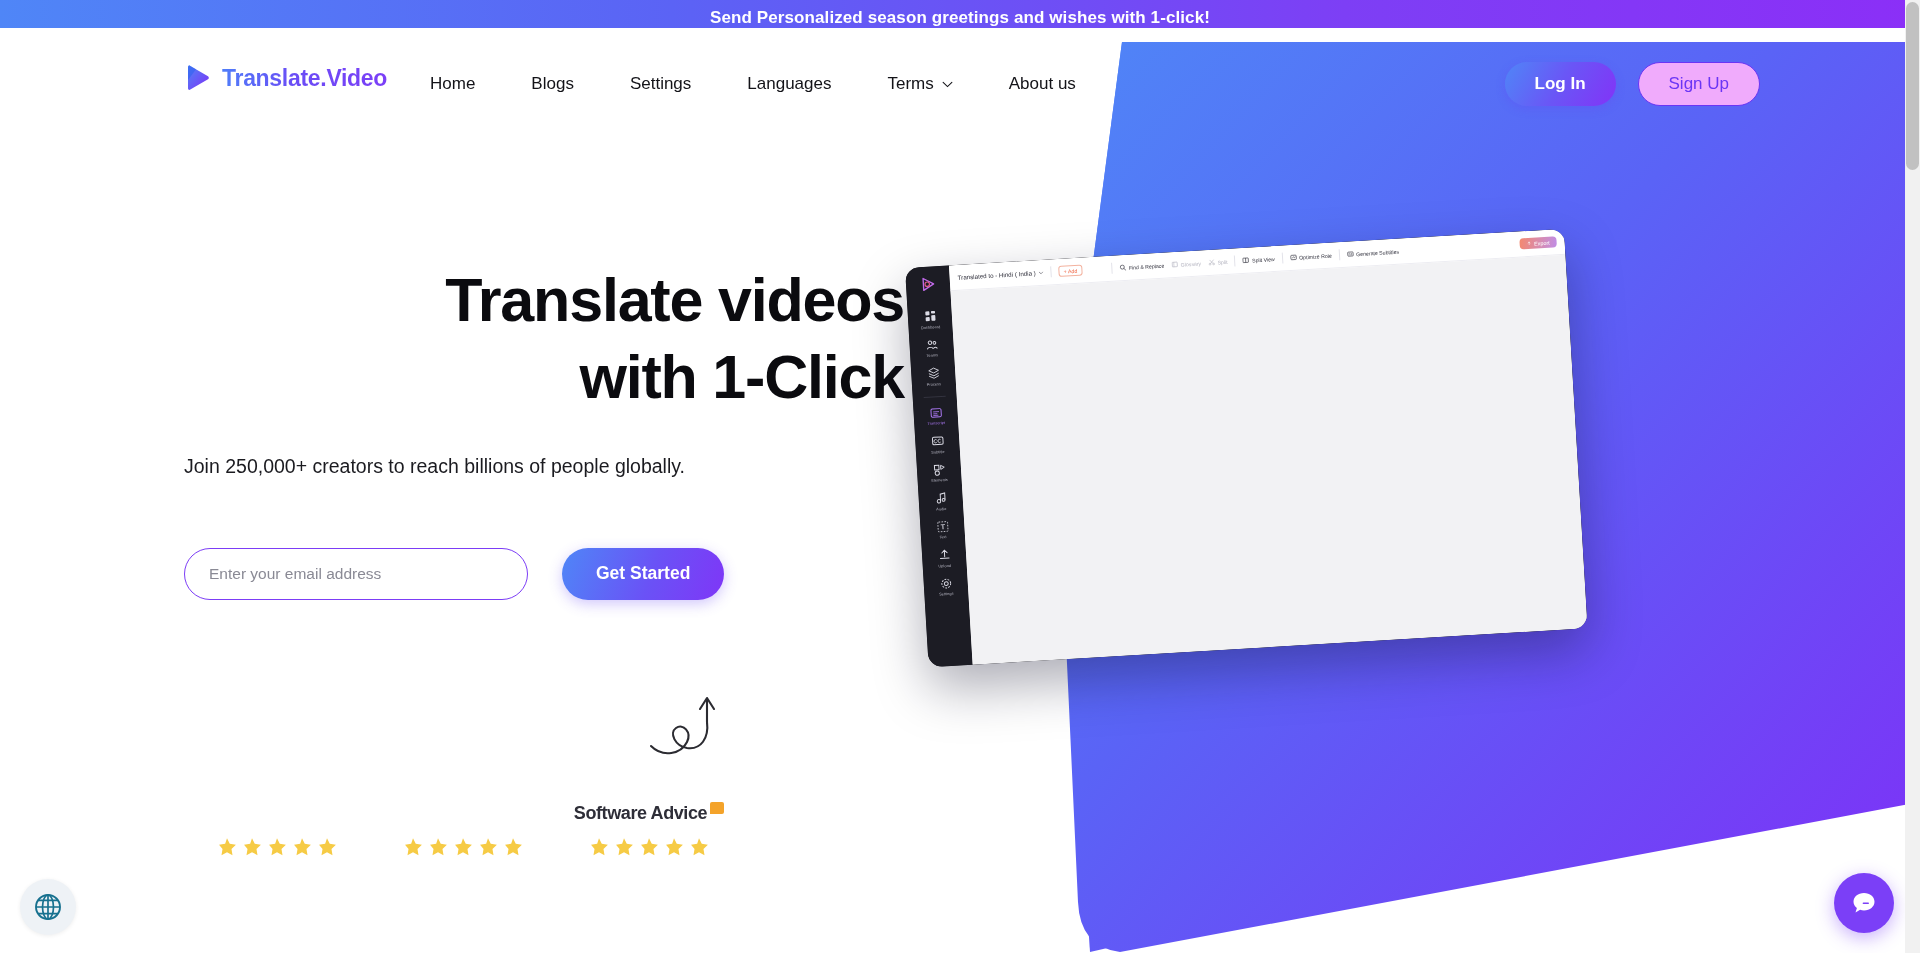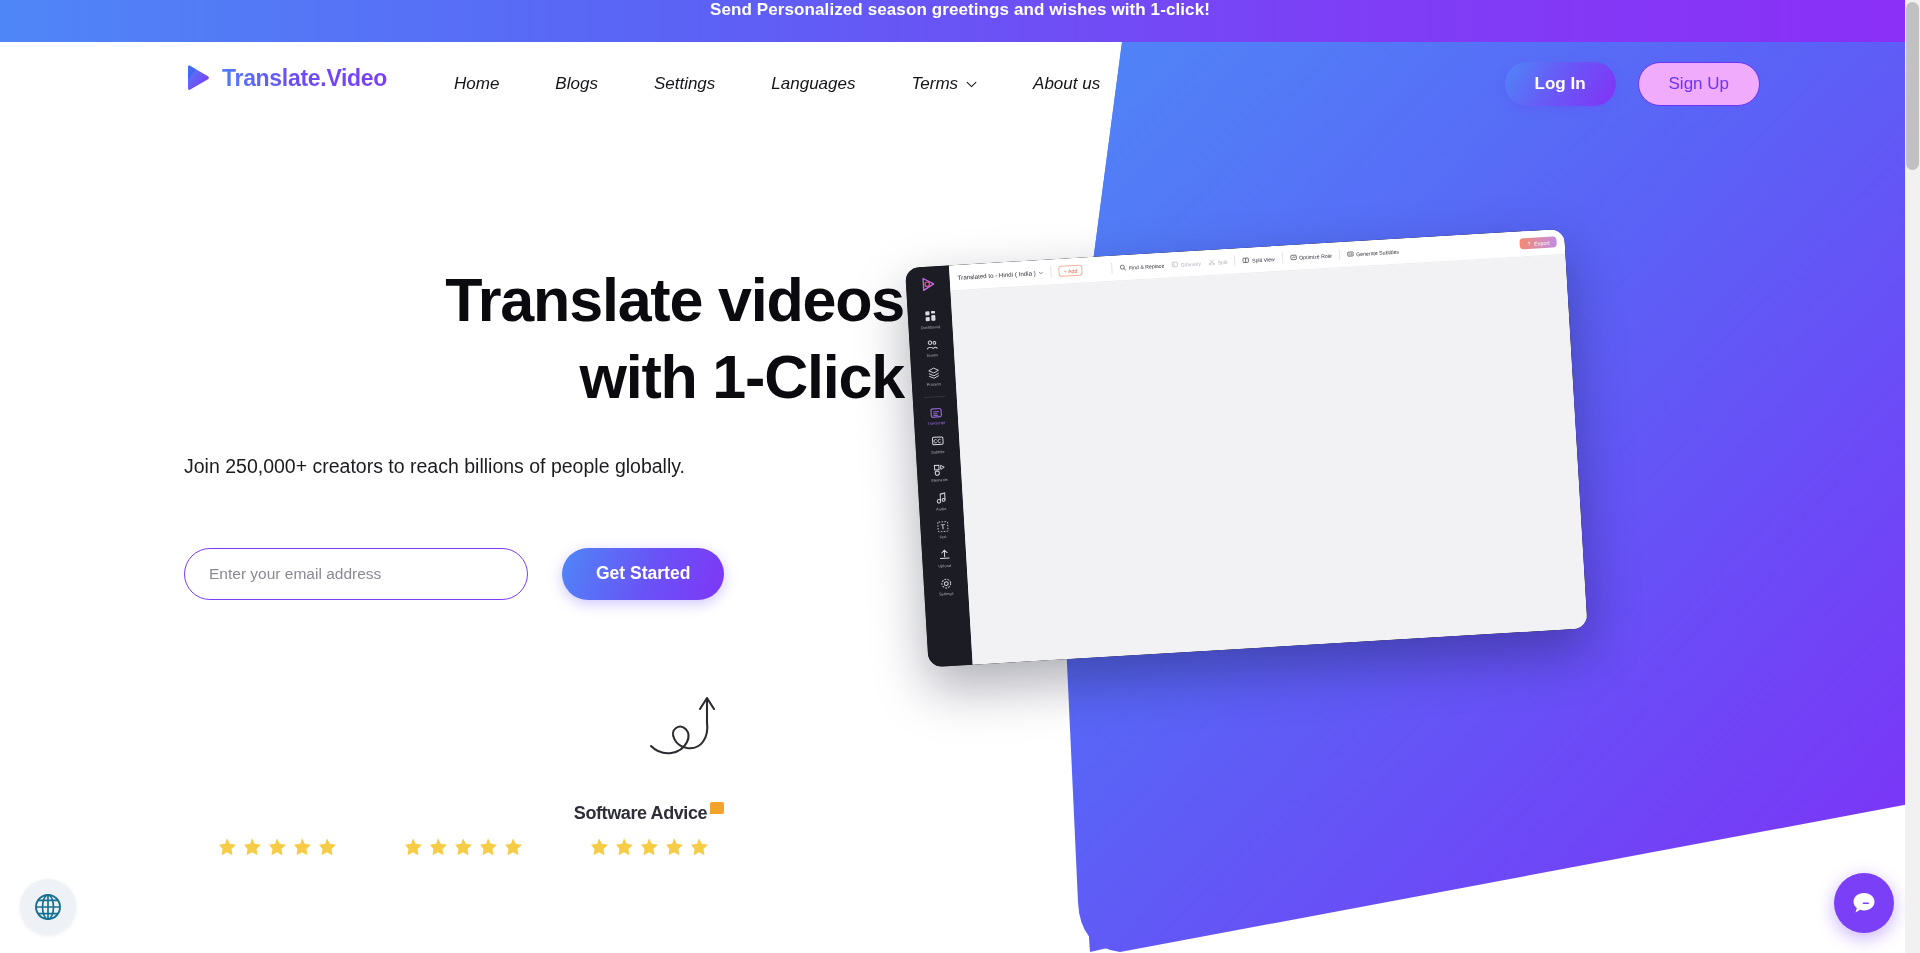--- a/index.html
+++ b/index.html
@@ -18,24 +18,24 @@
     height: 953px;
     overflow: hidden;
     background: #ffffff;
   }
 
   
   .promo-banner {
     position: absolute;
     top: 0; left: 0;
     width: 1920px;
-    height: 42px;
+    height: 28px;
     background: linear-gradient(90deg, #4f86f7 0%, #5b63f5 35%, #7d3ff5 70%, #8b2ff7 100%);
     display: flex;
-    align-items: flex-start;
+    align-items: flex-end;
     justify-content: center;
     z-index: 40;
   }
   .promo-banner-text {
     color: #ffffff;
     font-size: 17px;
     font-weight: 700;
     letter-spacing: .1px;
     white-space: nowrap;
   }
@@ -78,26 +78,25 @@
     letter-spacing: -.3px;
     background: linear-gradient(90deg, #4f7df9 0%, #6b4cf6 45%, #7b3ff7 100%);
     -webkit-background-clip: text;
     background-clip: text;
     color: transparent;
     white-space: nowrap;
   }
 
   .main-nav {
     position: absolute;
-    left: 426px;
+    left: 402px;
     top: 26px;
     display: flex;
     align-items: center;
     gap: 0px;
-    font-style: italic;
   }
   .nav-item {
     font-size: 17px;
     color: #131318;
     font-weight: 400;
     padding: 6px 28px;
     white-space: nowrap;
     cursor: pointer;
     display: flex;
     align-items: center;

